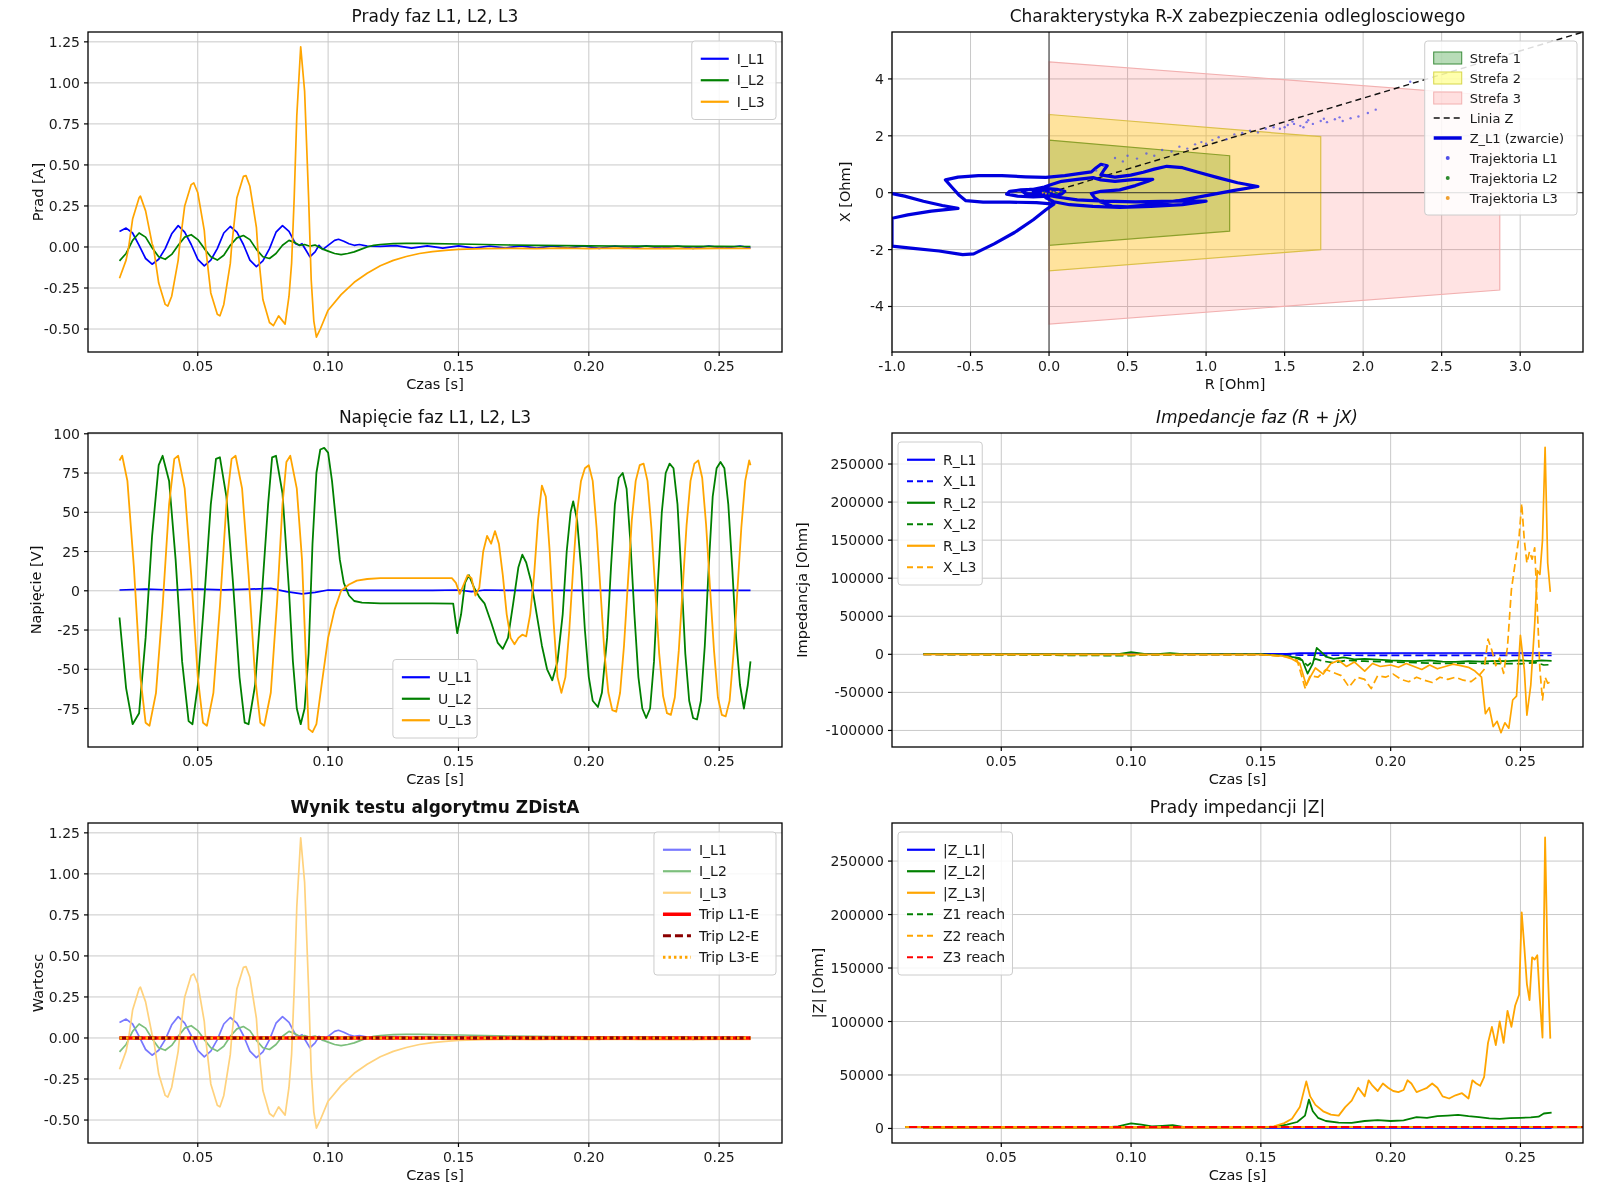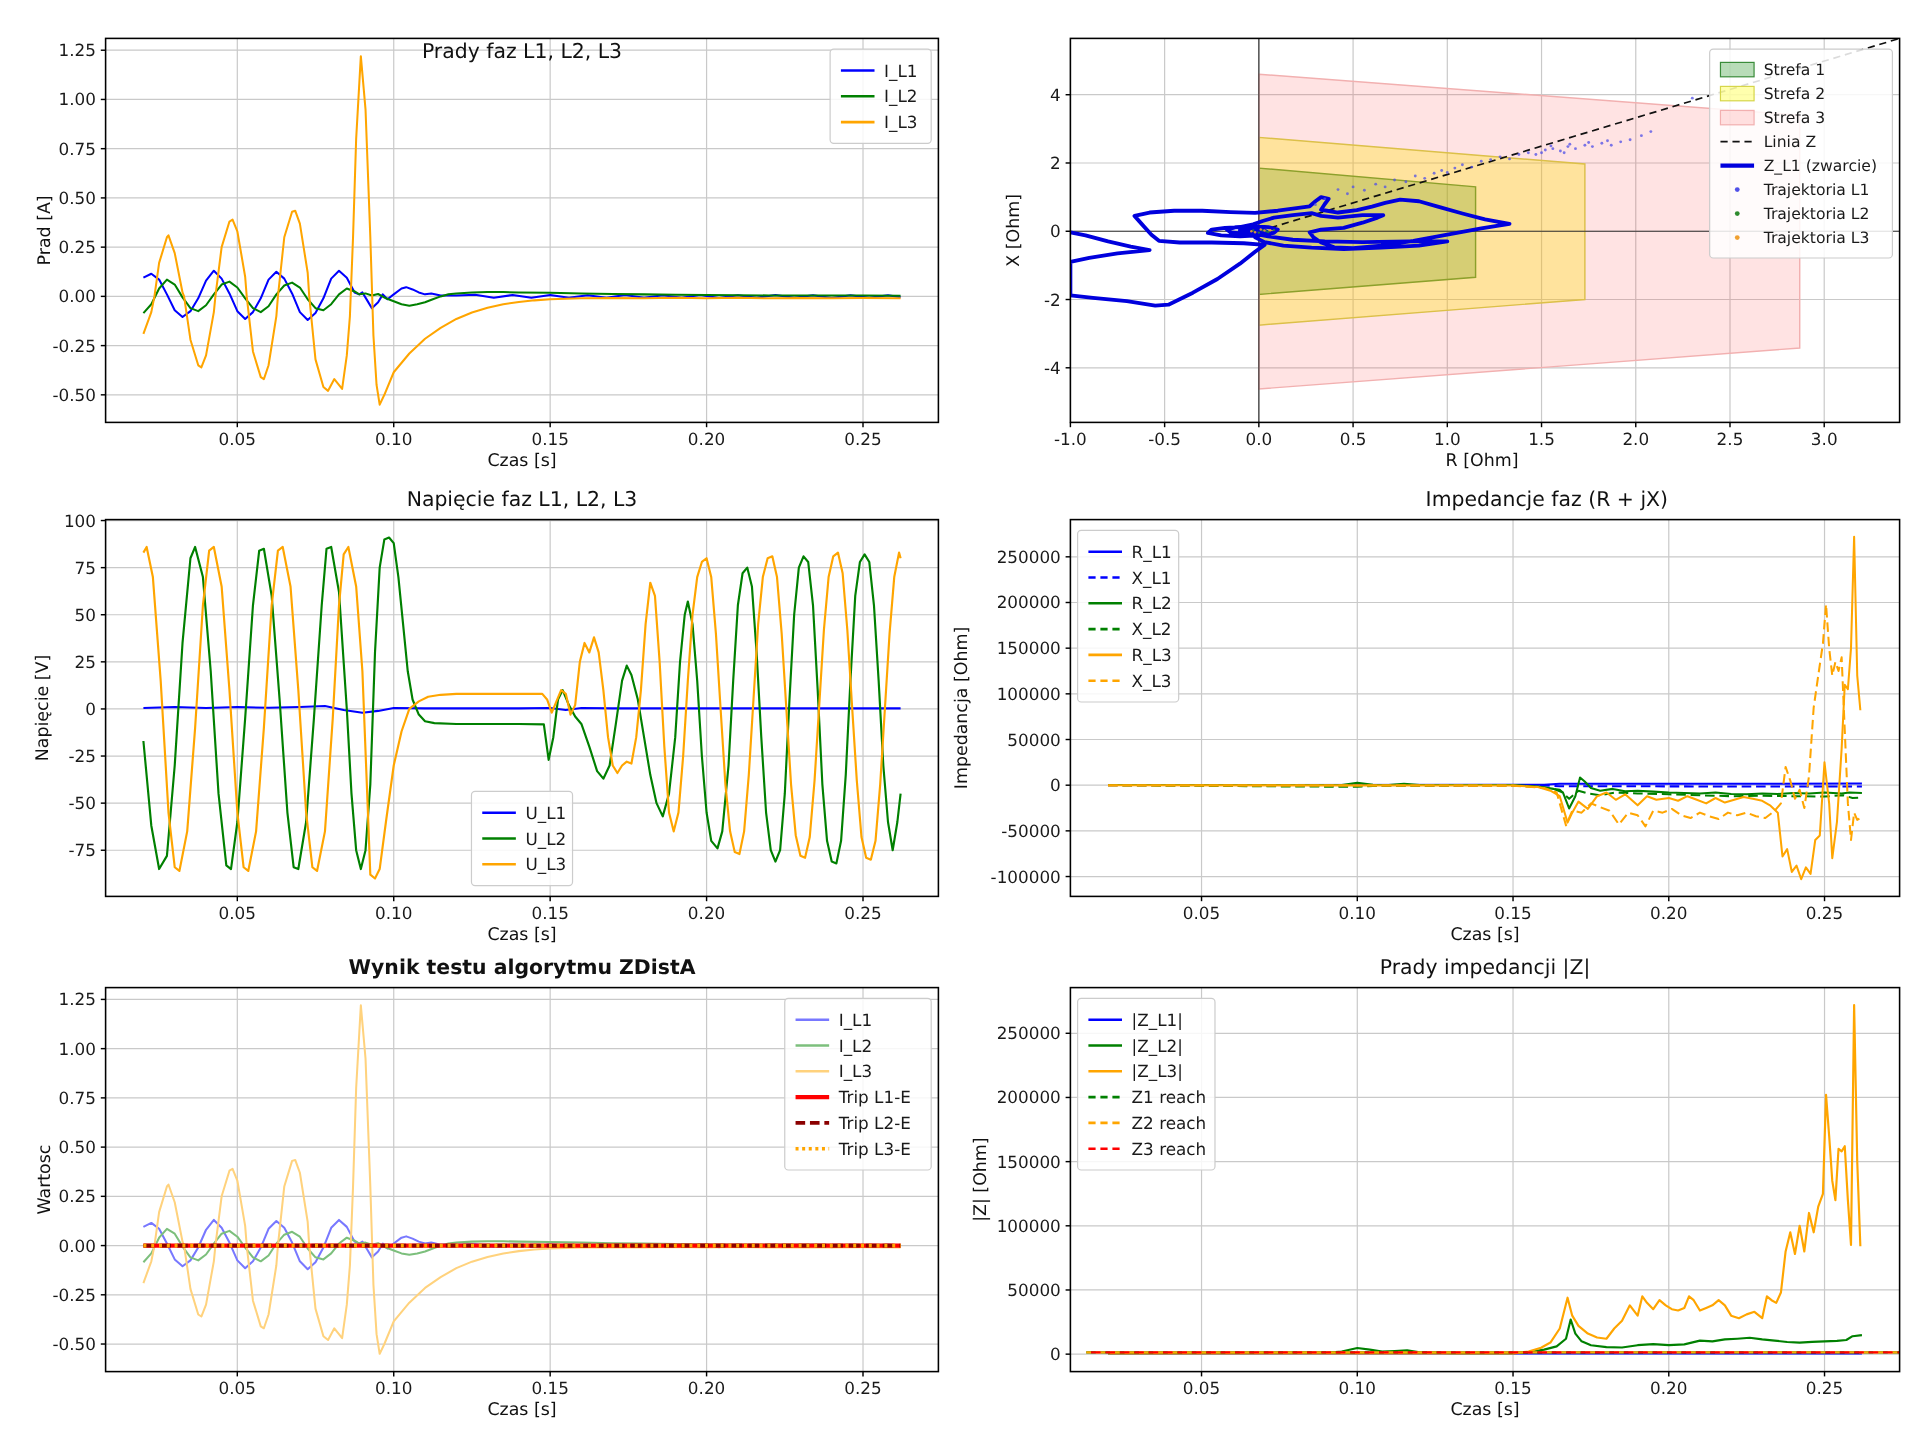--- a/index.html
+++ b/index.html
@@ -465,23 +465,24 @@
           <line x1="907" y1="914.25" x2="935" y2="914.25" stroke="#008000" stroke-width="2.2" stroke-dasharray="6 4"></line>
           <text x="943" y="919.29" text-anchor="start" font-size="14" fill="#1a1a1a" font-family="&quot;DejaVu Sans&quot;,&quot;Liberation Sans&quot;,sans-serif">Z1 reach</text>
           <line x1="907" y1="935.75" x2="935" y2="935.75" stroke="#ffa500" stroke-width="2.2" stroke-dasharray="6 4"></line>
           <text x="943" y="940.79" text-anchor="start" font-size="14" fill="#1a1a1a" font-family="&quot;DejaVu Sans&quot;,&quot;Liberation Sans&quot;,sans-serif">Z2 reach</text>
           <line x1="907" y1="957.25" x2="935" y2="957.25" stroke="#ff0000" stroke-width="2.2" stroke-dasharray="6 4"></line>
           <text x="943" y="962.29" text-anchor="start" font-size="14" fill="#1a1a1a" font-family="&quot;DejaVu Sans&quot;,&quot;Liberation Sans&quot;,sans-serif">Z3 reach</text>
         </g>
       </g>
     </svg>
 
-  <div class="plot-label title" style="left: 435px; top: 6px; margin-top: 27px;">Prady faz L1, L2, L3</div>
+  <div class="plot-label title" style="left: 435px; top: 6px;">Prady faz L1, L2, L3</div>
+  <div class="plot-label title" style="left: 1237.5px; top: 6px;">Charakterystyka R-X zabezpieczenia odleglosciowego</div>
   <div class="plot-label title" style="left: 435px; top: 407px;">Napięcie faz L1, L2, L3</div>
-  <div class="plot-label title" style="left: 1289px; top: 407px;">Impedancje faz (R + jX)</div>
+  <div class="plot-label title" style="left: 1257px; top: 407px; font-style: italic;">Impedancje faz (R + jX)</div>
   <div class="plot-label title" style="left: 435px; top: 797px; font-weight: bold;">Wynik testu algorytmu ZDistA</div>
   <div class="plot-label title" style="left: 1237.5px; top: 797px;">Prady impedancji |Z|</div>
 
   <div class="plot-label xlabel" style="left: 435px; top: 376px;">Czas [s]</div>
   <div class="plot-label xlabel" style="left: 1235px; top: 376px;">R [Ohm]</div>
   <div class="plot-label xlabel" style="left: 435px; top: 771px;">Czas [s]</div>
   <div class="plot-label xlabel" style="left: 1237.5px; top: 771px;">Czas [s]</div>
   <div class="plot-label xlabel" style="left: 435px; top: 1167px;">Czas [s]</div>
   <div class="plot-label xlabel" style="left: 1237.5px; top: 1167px;">Czas [s]</div>
 

